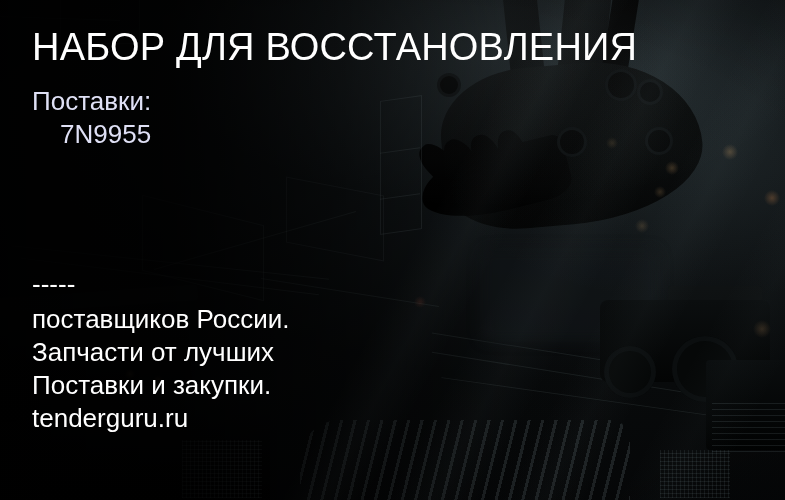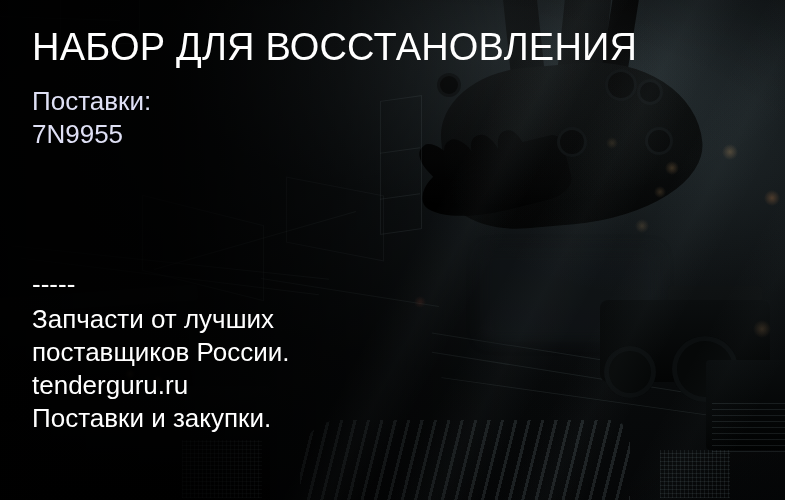--- a/index.html
+++ b/index.html
@@ -226,20 +226,21 @@
     line-height: 33px;
     font-weight: 400;
     color: #dfe0f5;
     white-space: nowrap;
   }
   .field-article { top: 85px; }
   .field-maker   { top: 177px; }
 
   .field .value {
     display: block;
+    text-align: right;
   }
 
   .divider {
     position: absolute;
     left: 32px;
     top: 268px;
     font-size: 26px;
     line-height: 33px;
     color: #ffffff;
     letter-spacing: 0px;
@@ -324,20 +325,20 @@
 
     <div class="field field-article">
       <div>Поставки:</div>
       <div class="value">7N9955</div>
     </div>
 
 
     <div class="divider">-----</div>
 
     <div class="promo">
+      <span>поставщиков России.</span>
       <span>Запчасти от лучших</span>
-      <span>поставщиков России.</span>
+      <span>Поставки и закупки.</span>
       <span>tenderguru.ru</span>
-      <span>Поставки и закупки.</span>
     </div>
 
   </div>
 </div>
 
 </body></html>

